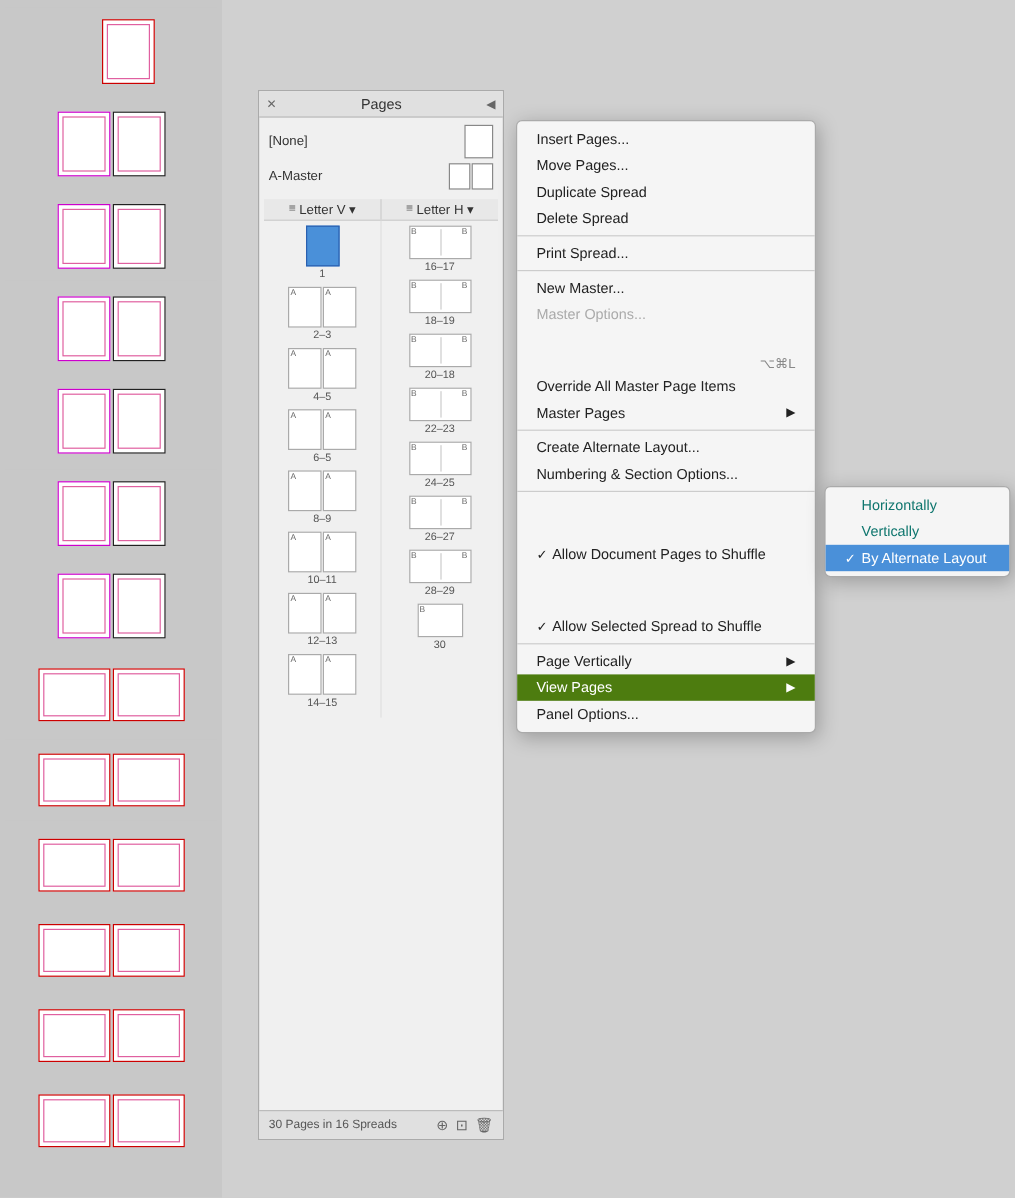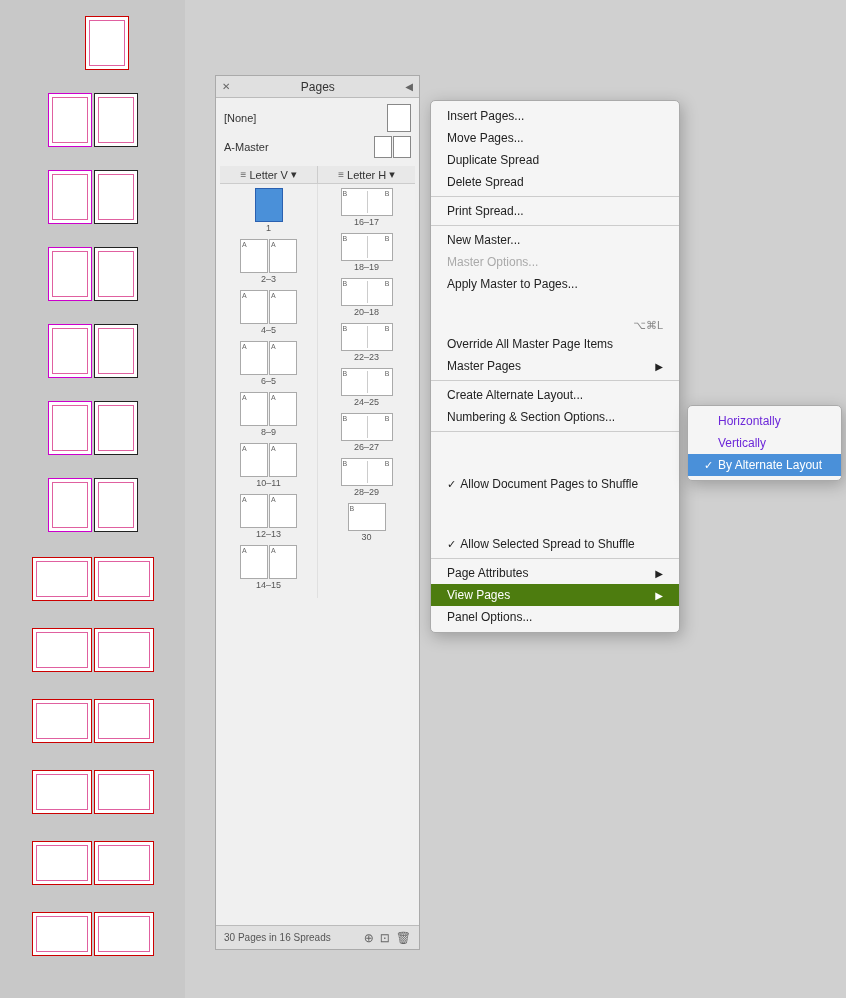--- a/index.html
+++ b/index.html
@@ -308,21 +308,21 @@
       background: #f5f5f5;
       border: 1px solid #aaa;
       border-radius: 5px;
       box-shadow: 2px 4px 16px rgba(0,0,0,0.25);
       padding: 4px 0;
       z-index: 101;
     }
     .submenu-item {
       padding: 4px 16px;
       font-size: 12px;
-      color: #6d28d9;
+      color: #0f766e;
       cursor: pointer;
       display: flex;
       align-items: center;
       white-space: nowrap;
     }
     .submenu-item.checked {
       background: #4a90d9;
       color: white;
     }
     .submenu-check {
@@ -740,23 +740,20 @@
     <span>Print Spread...</span>
   </div>
   <div class="menu-separator"></div>
   <div class="menu-item">
     <span>New Master...</span>
   </div>
   <div class="menu-item disabled">
     <span>Master Options...</span>
   </div>
   <div class="menu-item">
-    <span>Apply Master to Pages...</span>
-  </div>
-  <div class="menu-item">
     <div class="menu-item-left">
       <span>Override All Master Page Items</span>
     </div>
     <span class="menu-item-shortcut">⌥⌘L</span>
   </div>
   <div class="menu-item">
     <span>Master Pages</span>
     <span class="menu-arrow">▶</span>
   </div>
   <div class="menu-separator"></div>
@@ -774,21 +771,21 @@
     </div>
   </div>
   <div class="menu-item">
     <div class="menu-item-left">
       <span class="menu-check">✓</span>
       <span>Allow Selected Spread to Shuffle</span>
     </div>
   </div>
   <div class="menu-separator"></div>
   <div class="menu-item">
-    <span>Page Attributes</span>
+    <span>Page Vertically</span>
     <span class="menu-arrow">▶</span>
   </div>
   <div class="menu-item active">
     <span>View Pages</span>
     <span class="menu-arrow" style="color:white;">▶</span>
   </div>
   <div class="menu-item">
     <span>Panel Options...</span>
   </div>
 </div>

